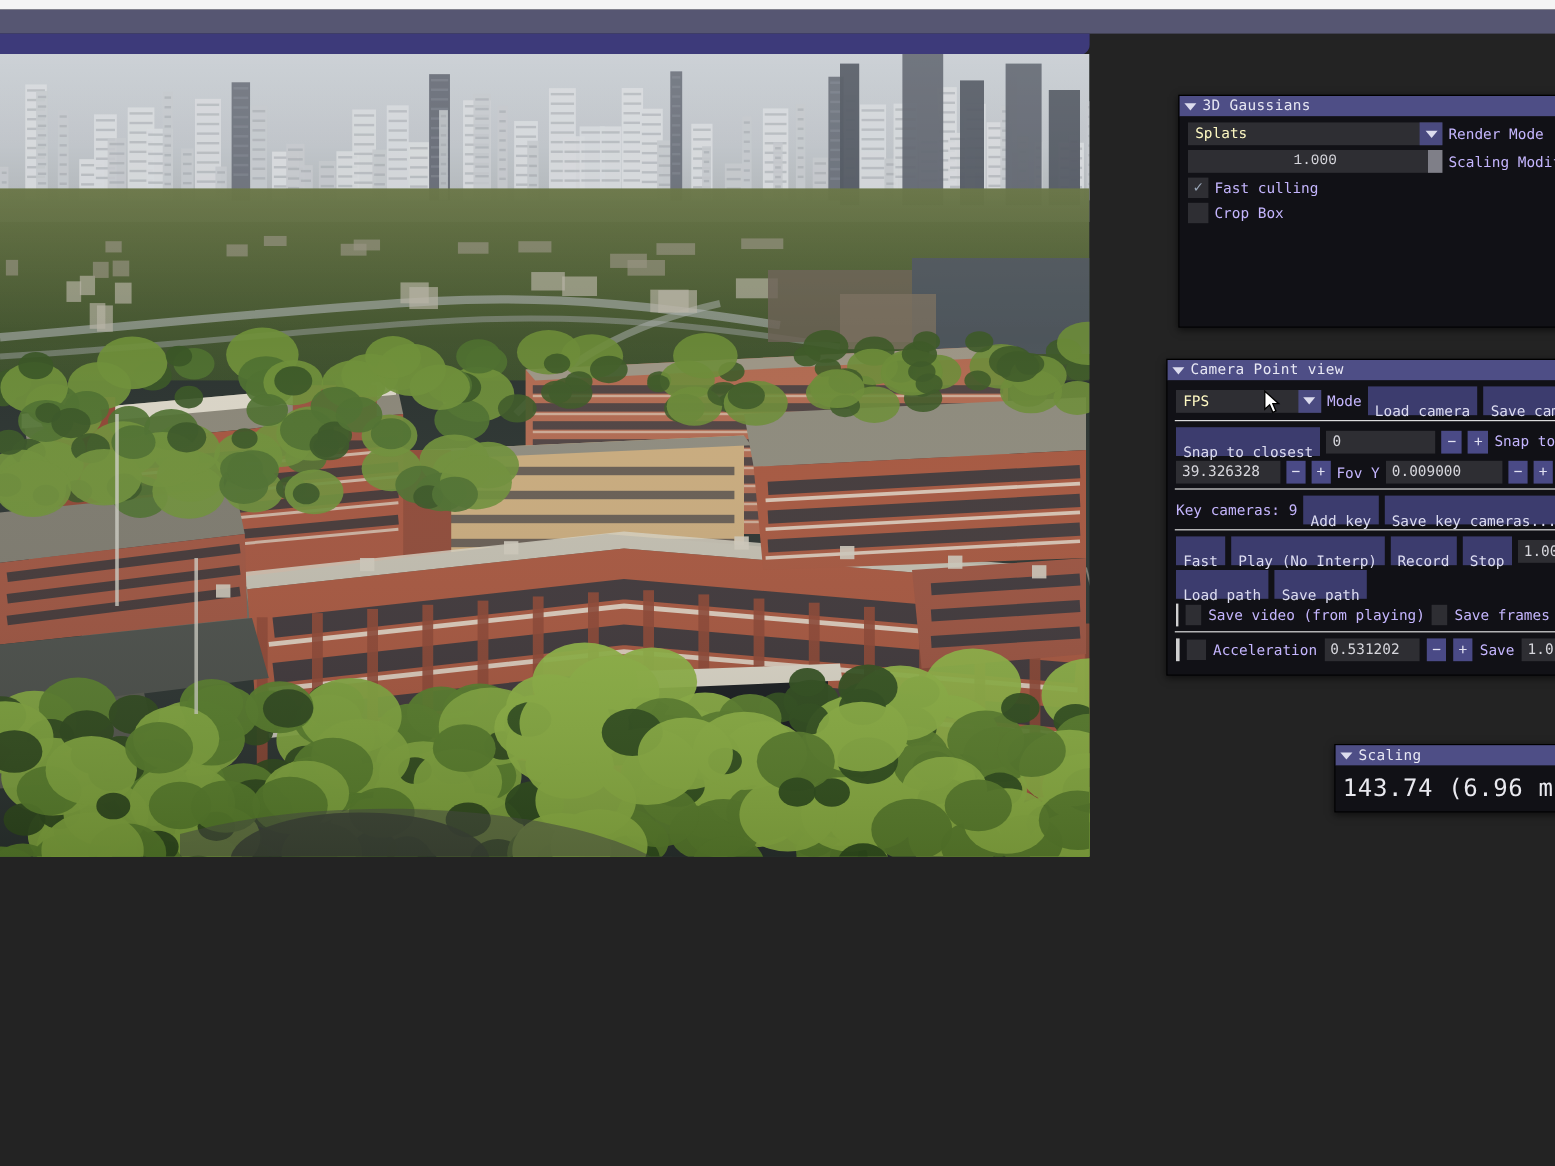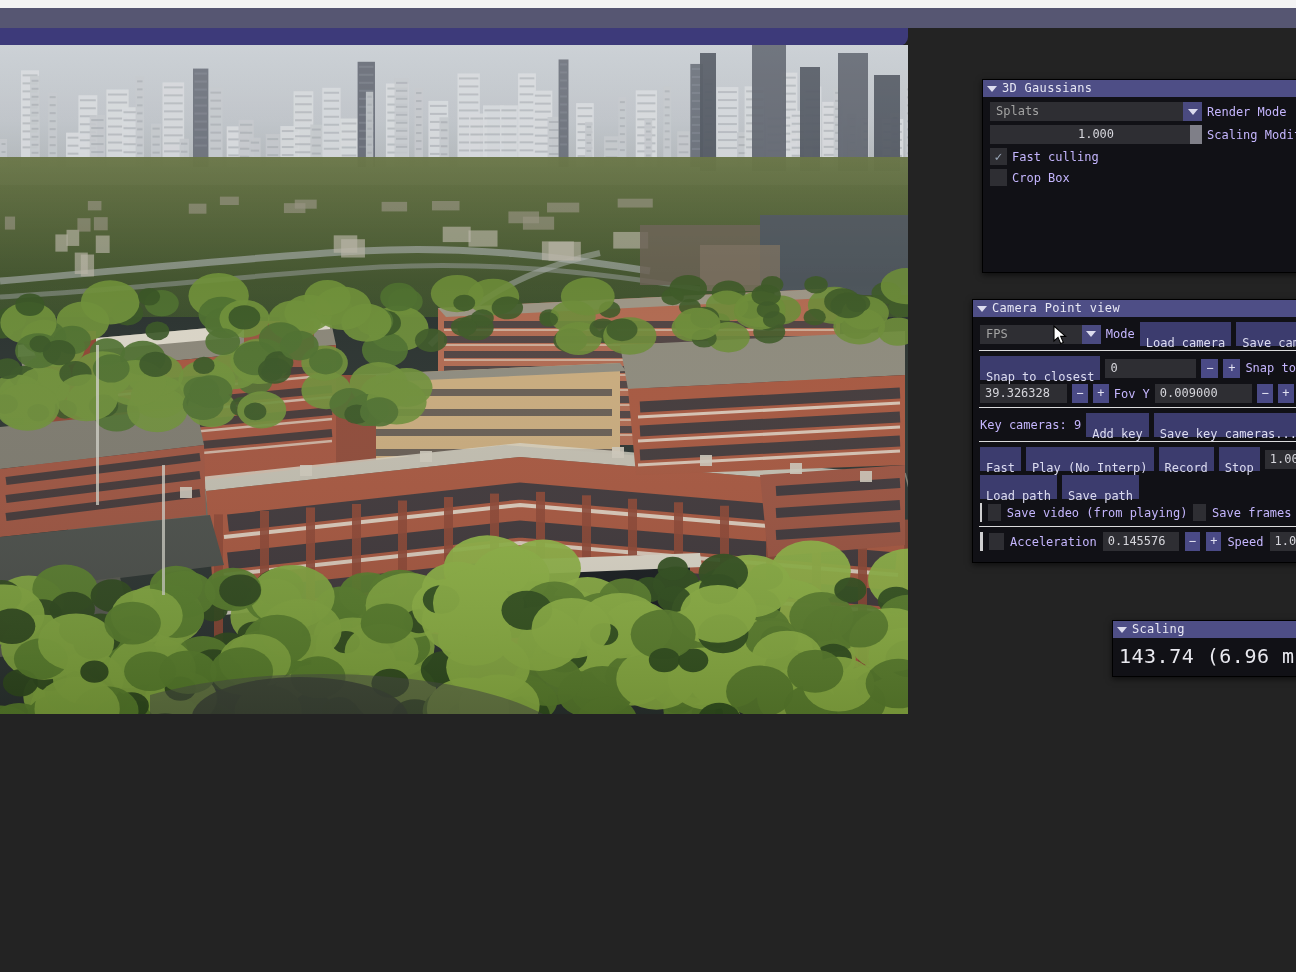--- a/index.html
+++ b/index.html
@@ -20,21 +20,21 @@
   .panel{position:absolute;background:#111116;border:1px solid #000;
          box-shadow:0 2px 6px rgba(0,0,0,.6);}
   .panel-title{height:17px;background:#4e4e86;color:#e8e8f4;font-size:12px;line-height:17px;
                padding-left:4px;letter-spacing:.3px;display:flex;align-items:center;gap:5px;}
   .tri{display:inline-block;width:0;height:0;border-left:5px solid transparent;
        border-right:5px solid transparent;border-top:6px solid #dcdcee;}
   .panel-body{padding:5px 0 5px 0;background:#111116;}
 
   
   .row{display:flex;align-items:center;gap:5px;padding:0 7px;margin-bottom:4px;white-space:nowrap;}
-  .combo{position:relative;height:19px;background:#2e2e33;color:#a3a3a3;font-size:12px;
+  .combo{position:relative;height:19px;background:#2e2e33;color:#fef9c3;font-size:12px;
          line-height:19px;padding-left:6px;box-sizing:border-box;}
   .combo-arrow{position:absolute;right:0;top:0;width:19px;height:19px;background:#4a4a80;
                display:flex;align-items:center;justify-content:center;}
   .combo-arrow i{width:0;height:0;border-left:5px solid transparent;border-right:5px solid transparent;
                  border-top:6px solid #dcdcee;display:block;}
   .slider{height:19px;background:#2e2e33;color:#d6d6dc;font-size:12px;line-height:19px;
           text-align:center;position:relative;box-sizing:border-box;}
   .slider .grip{position:absolute;right:0;top:0;width:12px;height:19px;background:#7f7f88;}
   .lbl{color:#c4b5fd;font-size:12px;}
   .chk{width:17px;height:17px;background:#2e2e33;display:inline-flex;align-items:center;
@@ -1146,21 +1146,21 @@
       <div class="row">
         <div class="combo" style="width:212px;">
           <span>Splats</span>
           <span class="combo-arrow">
               <i></i>
             </span>
         </div>
         <span class="lbl">Render Mode</span>
       </div>
       <div class="row">
-        <div class="slider" style="width:212px;">
+        <div class="slider" style="width:212px;font-family:Liberation Mono, monospace;">
           <span>1.000</span>
           <span class="grip"></span>
         </div>
         <span class="lbl">Scaling Modif</span>
       </div>
       <div class="row">
         <span class="chk">✓</span>
         <span class="lbl">Fast culling</span>
       </div>
       <div class="row">
@@ -1240,24 +1240,24 @@
         <span class="chk"></span>
         <span class="lbl">Save frames (</span>
       </div>
 
       <div class="sep"></div>
 
       <div class="row" style="gap:6px;margin-bottom:6px;">
         <span class="vbar" style="height:19px;"></span>
         <span class="chk"></span>
         <span class="lbl">Acceleration</span>
-        <div class="field" style="width:84px;">0.145576</div>
+        <div class="field" style="width:84px;">0.531202</div>
         <div class="spin">−</div>
         <div class="spin">+</div>
-        <span class="lbl">Speed</span>
+        <span class="lbl">Save</span>
         <div class="field" style="width:40px;">1.0</div>
       </div>
 
     </div>
   </div>
 
   <div class="panel" style="left:1112px;top:620px;width:200px;">
     <div class="panel-title">
       <span class="tri"></span>
       <span>Scaling</span>

